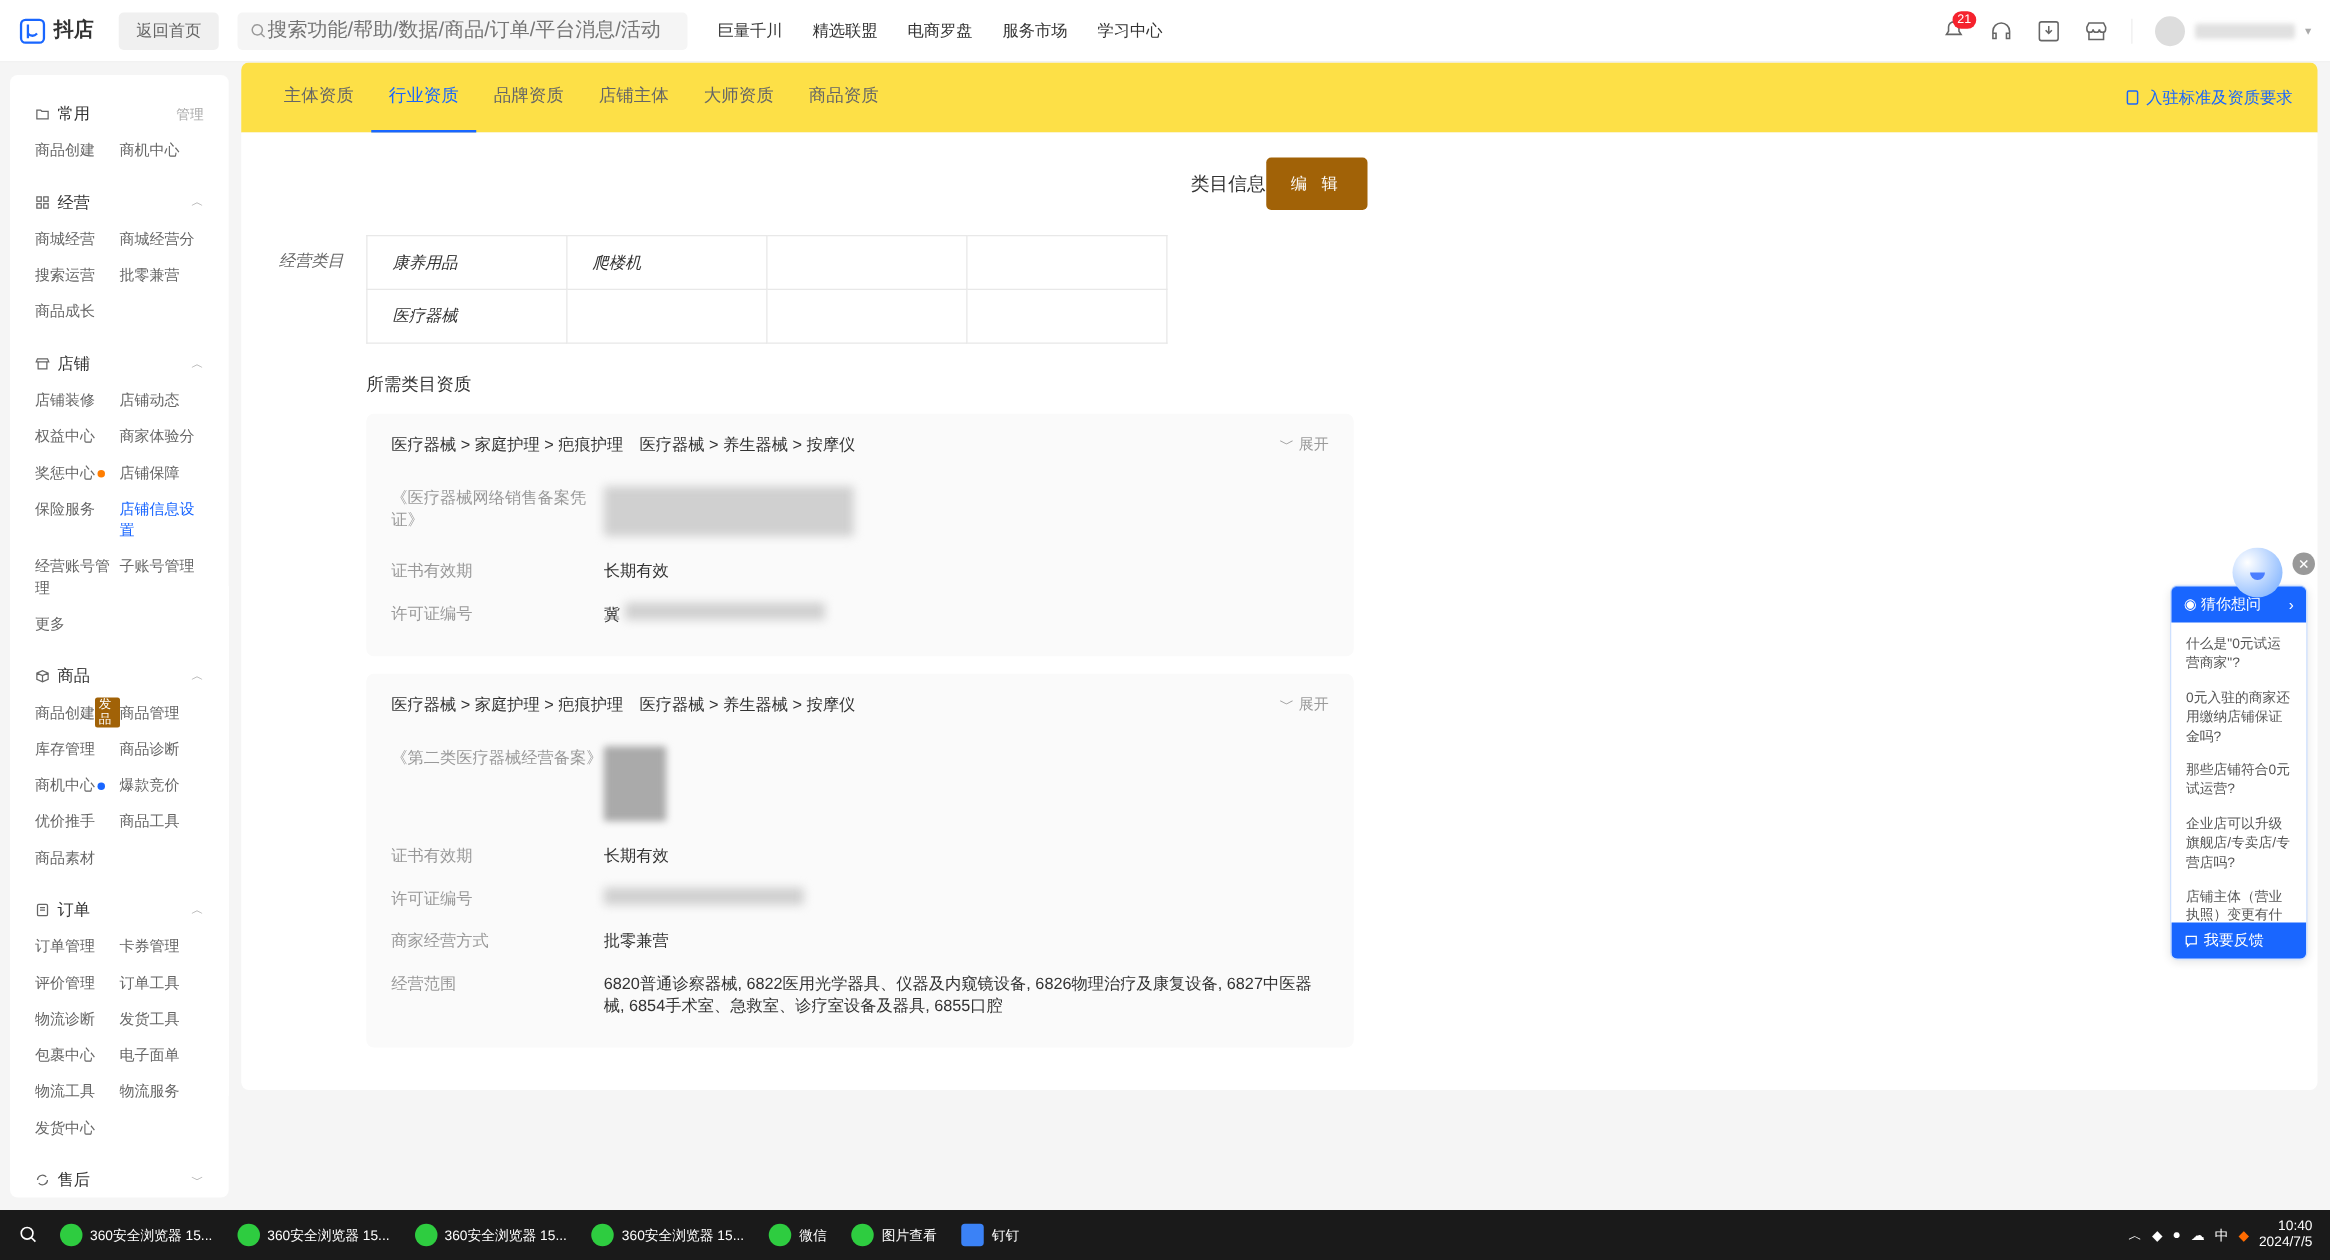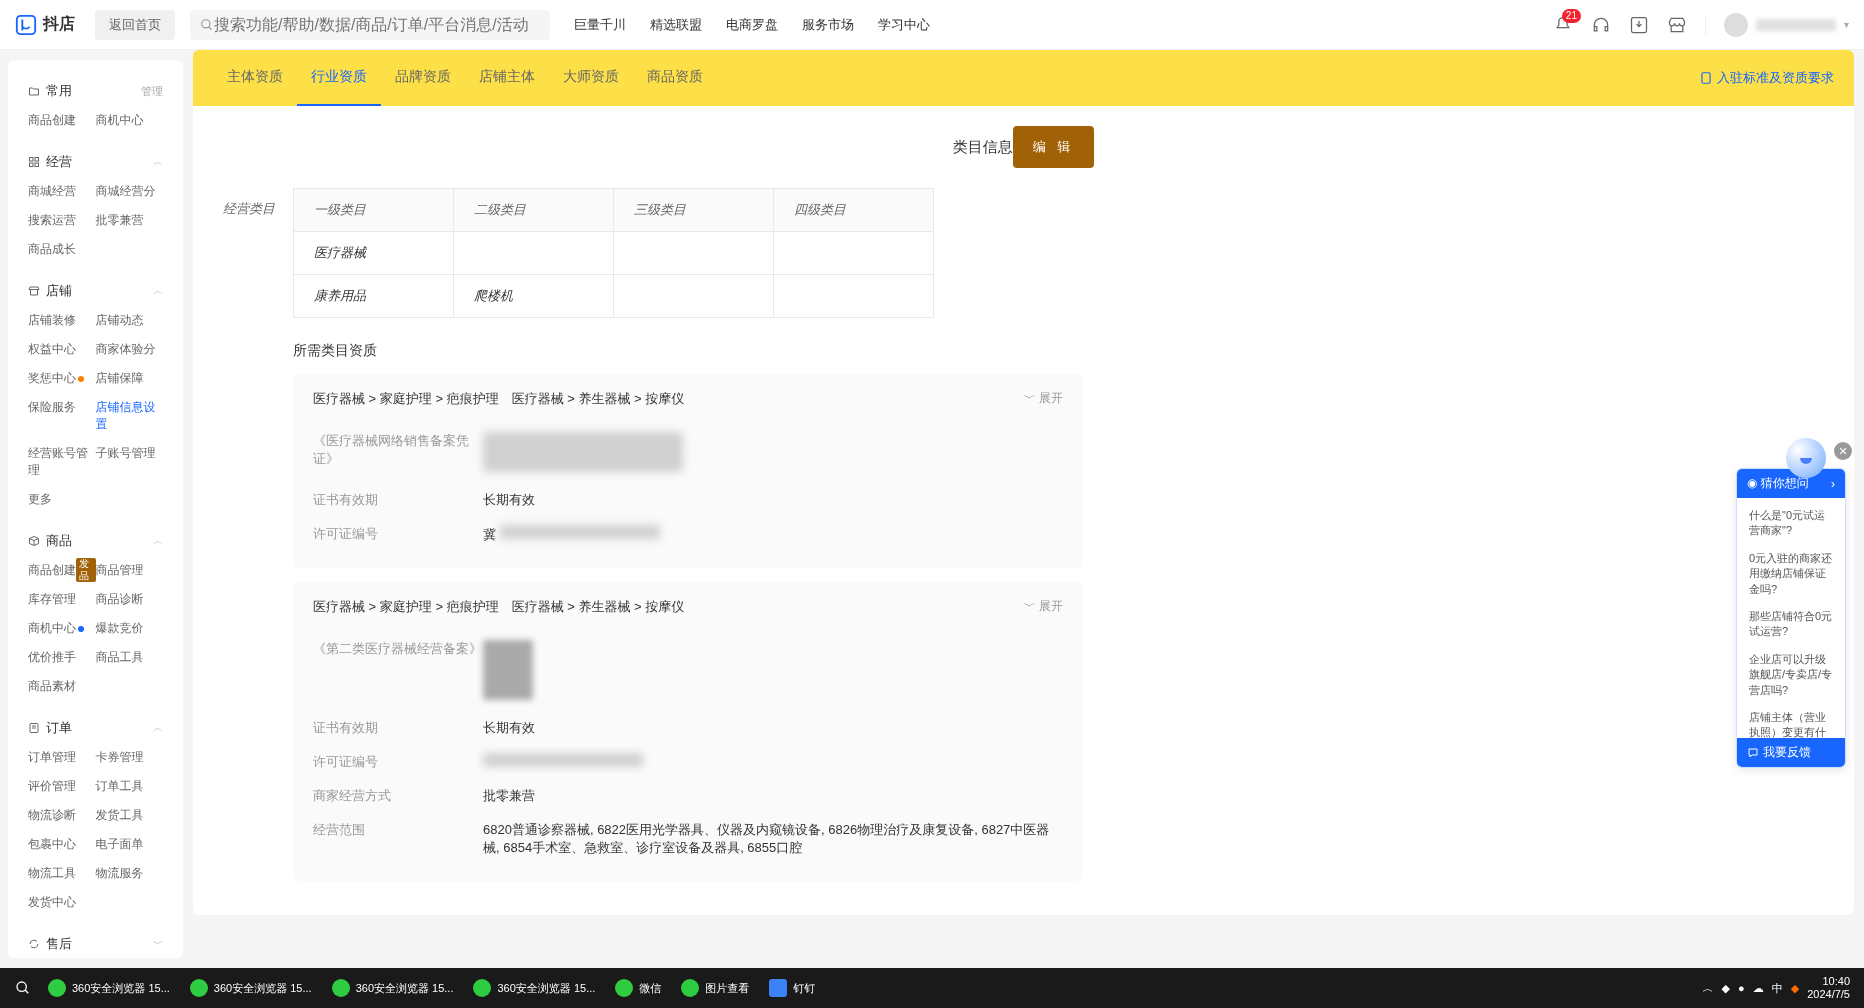--- a/index.html
+++ b/index.html
@@ -283,35 +283,29 @@
     <div class="content">
       <div class="section-head">
         <div class="section-title">类目信息</div>
         <button class="edit-btn">编 辑</button>
       </div>
 
       <div class="form-row">
         <div class="form-label">经营类目</div>
         <table class="cat-table">
           <tbody>
-              <tr>
-            <th>一级类目</th>
-            <th>二级类目</th>
-            <th>三级类目</th>
-            <th>四级类目</th>
+          <tr>
+            <td>康养用品</td>
+            <td>爬楼机</td>
+            <td></td>
+            <td></td>
           </tr>
           <tr>
             <td>医疗器械</td>
             <td></td>
-            <td></td>
-            <td></td>
-          </tr>
-          <tr>
-            <td>康养用品</td>
-            <td>爬楼机</td>
             <td></td>
             <td></td>
           </tr>
         </tbody>
           </table>
       </div>
 
       <div class="sub-title">所需类目资质</div>
 
       <div class="qual-card">

